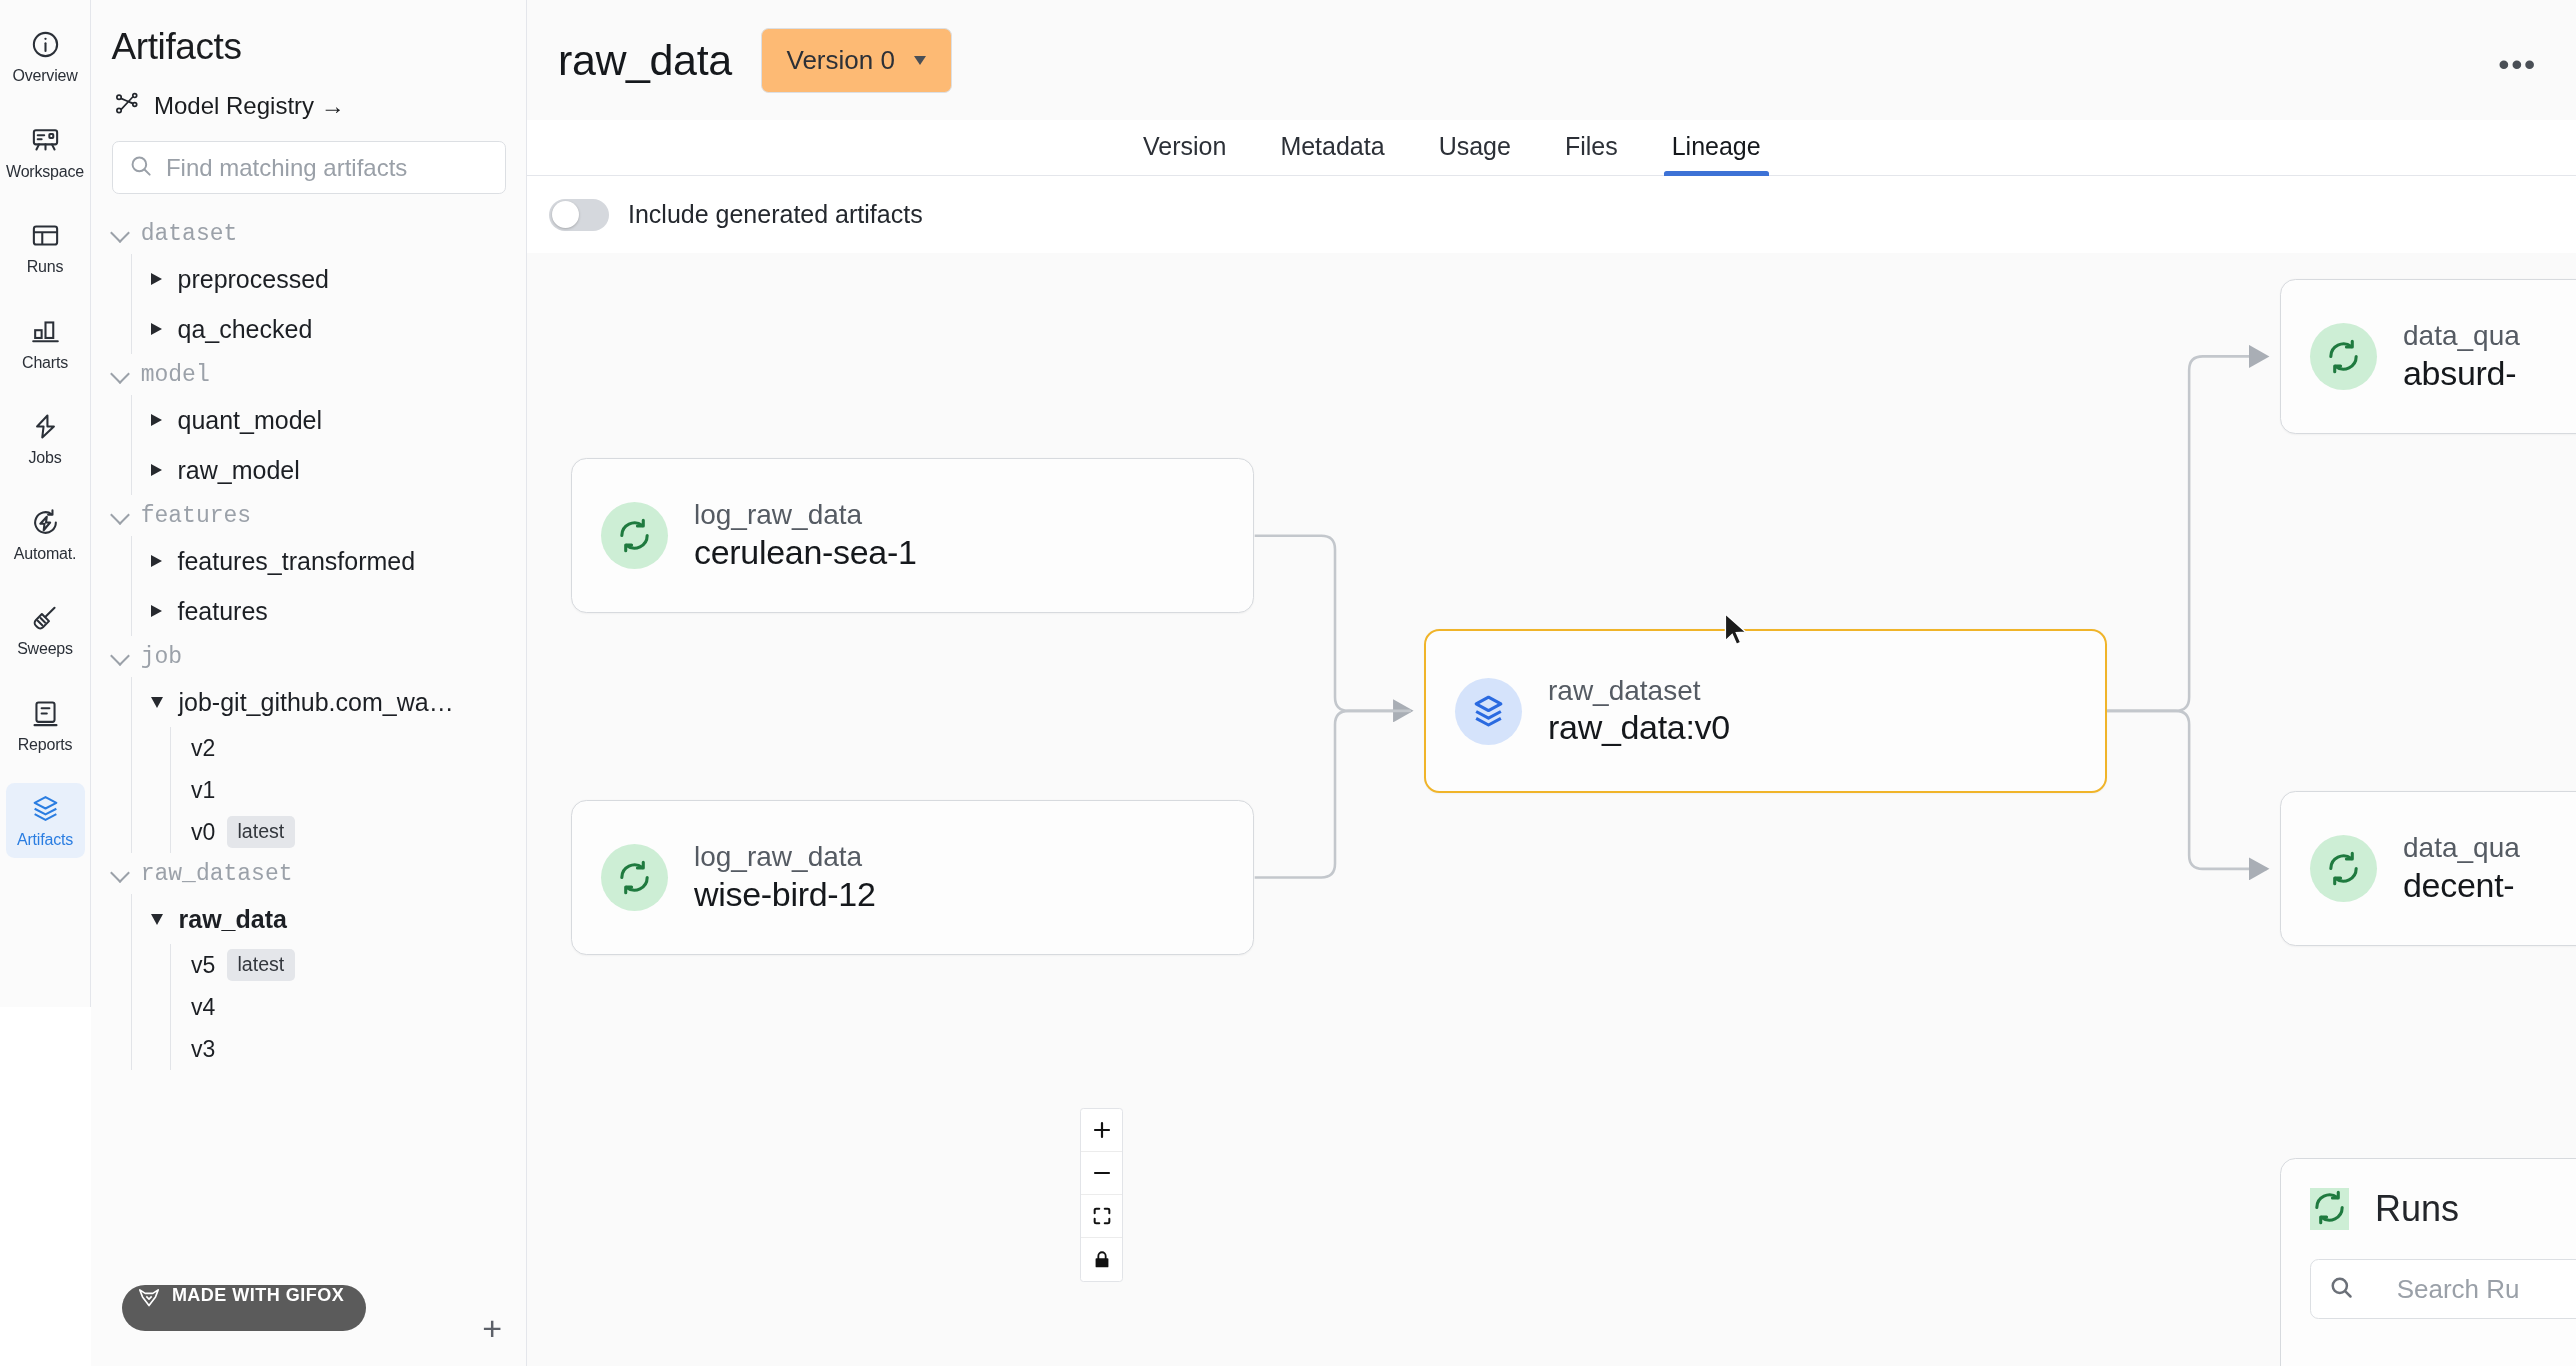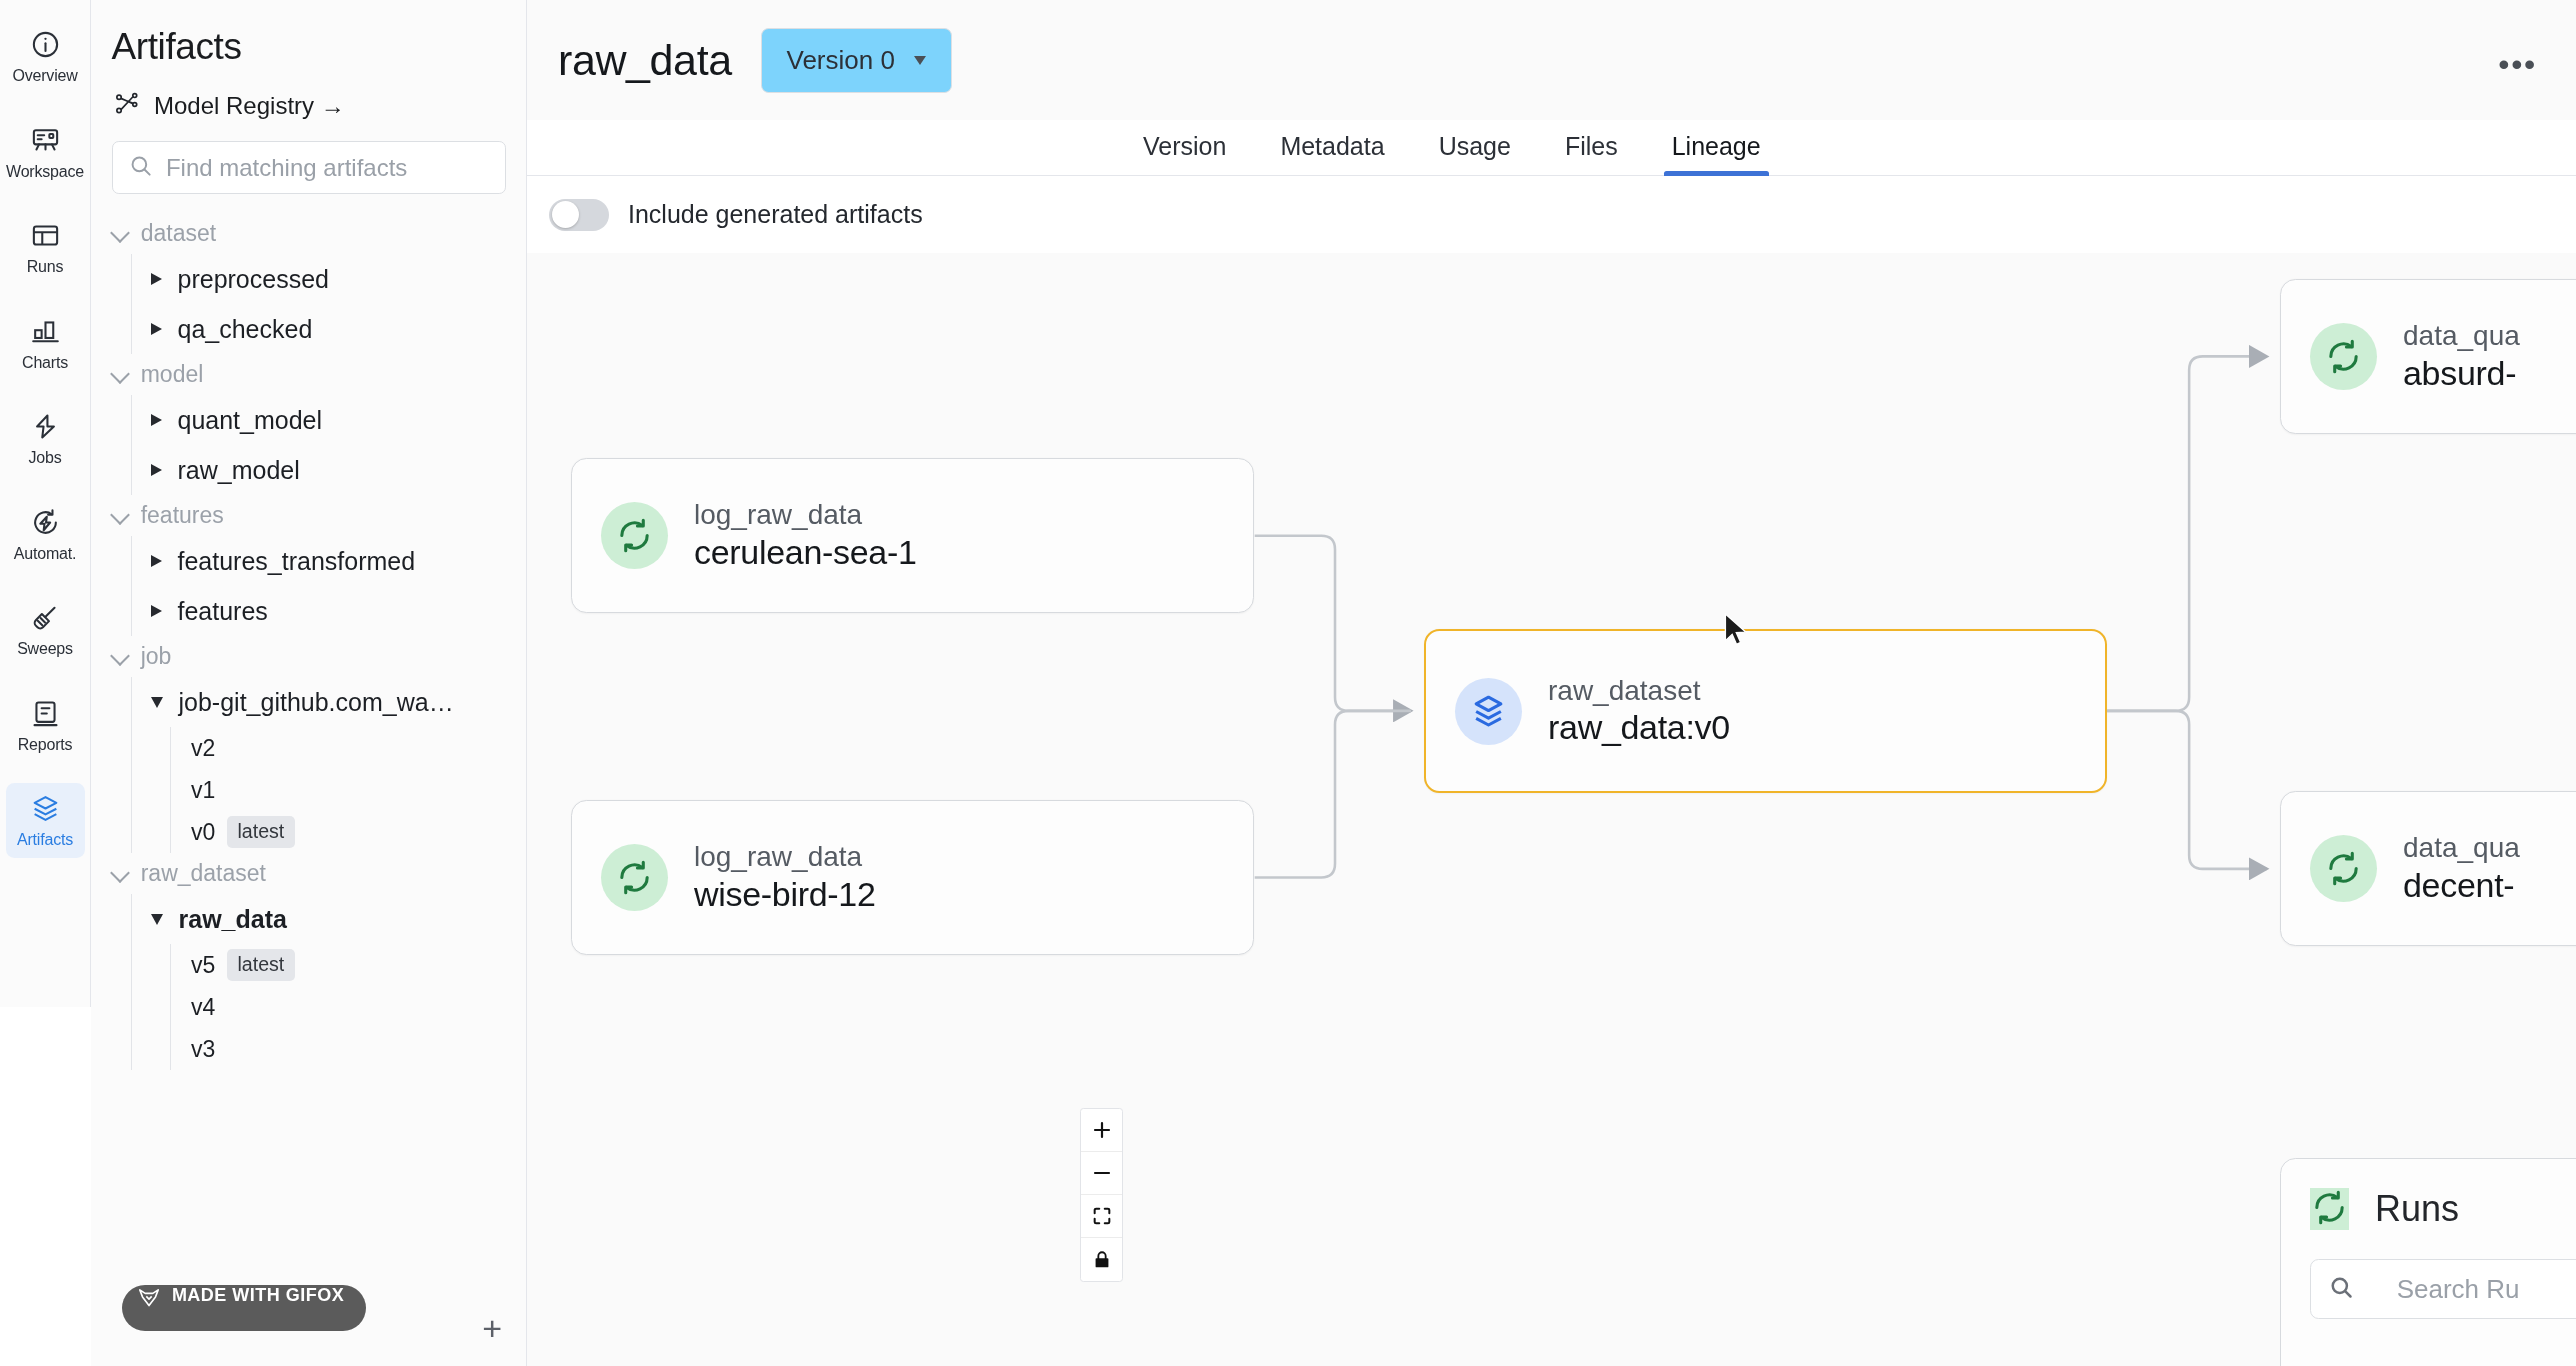--- a/index.html
+++ b/index.html
@@ -72,21 +72,21 @@
     font-family: "Liberation Sans", sans-serif;
   }
   .search-box input::placeholder { color: #9aa0a8; }
 
   .tree { margin-top: 19px; padding-left: 20.5px; }
   .tree-group { margin-bottom: 0px; }
   .tree-head {
     display: flex; align-items: center; gap: 10.2px;
     height: 41px; cursor: pointer;
   }
-  .tree-head .lbl { font-size: 23px; color: #9ba1a9; }
+  .tree-head .lbl { font-size: 23px; color: #9ba1a9; font-family: Liberation Mono, monospace; }
   .tree-children {
     margin-left: 19px; border-left: 1.7px solid #e2e4e8; padding-left: 19px;
   }
   .tree-item {
     display: flex; align-items: center; gap: 16px;
     height: 50px; cursor: pointer;
   }
   .tree-item .lbl { font-size: 25px; color: #1c1f24; white-space: nowrap; }
   .tree-item.sel .lbl { font-weight: bold; }
   .ver-children { margin-left: 19px; border-left: 1.7px solid #e2e4e8; padding-left: 20.5px; }
@@ -123,21 +123,21 @@
   
   .main { flex: 1 1 auto; height: 1367px; position: relative; background: #fff; }
   .topbar {
     height: 120px; background: #fafafa;
     display: flex; align-items: center; padding: 0 0 0 31px;
     position: relative;
   }
   .art-title { font-size: 43px; color: #15181c; letter-spacing: -0.4px; }
   .ver-select {
     margin-left: 29px; height: 65px; min-width: 191px;
-    border: 0.9px solid #dcdfe3; border-radius: 7.7px; background: #7dd3fc;
+    border: 0.9px solid #dcdfe3; border-radius: 7.7px; background: #fdba74;
     display: flex; align-items: center; justify-content: center; gap: 19px;
     padding: 0 19px; cursor: pointer;
   }
   .ver-select .t { font-size: 26px; color: #2c3037; }
   .tri-d { width: 0; height: 0; border-top: 9.4px solid #4a4f56; border-left: 6.8px solid transparent; border-right: 6.8px solid transparent; }
   .dots {
     position: absolute; right: 39px; top: 48px;
     font-size: 32px; color: #4a4f56; letter-spacing: 1.7px; cursor: pointer; line-height: 1;
   }
 

